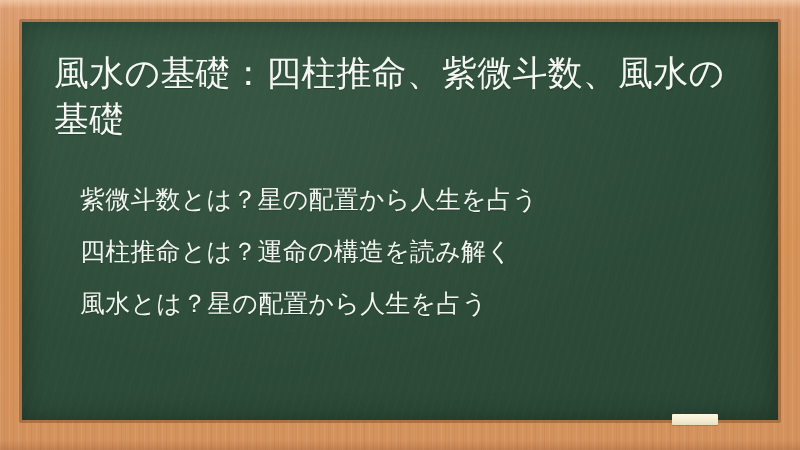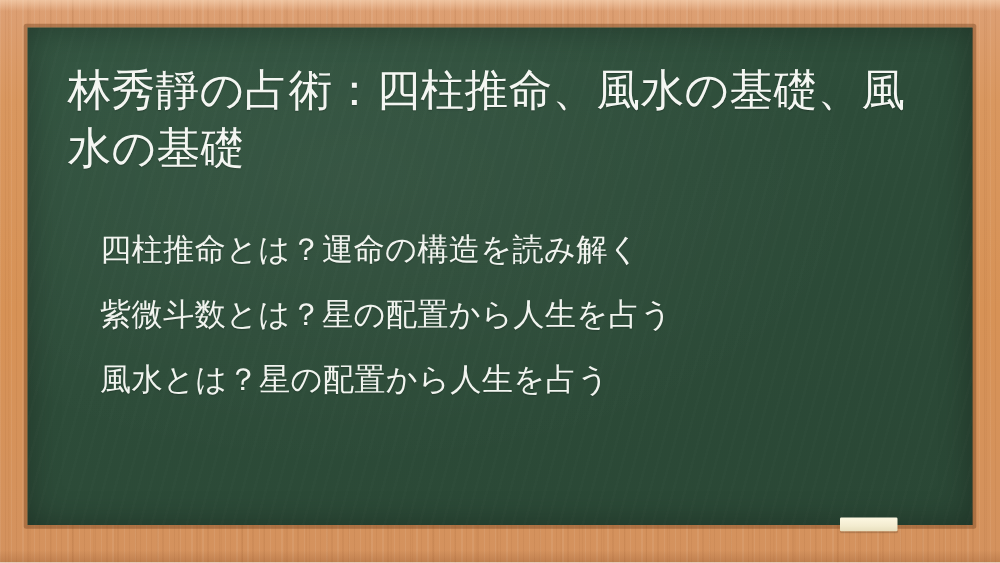--- a/index.html
+++ b/index.html
@@ -146,24 +146,24 @@
     <div class="wood-grain-v"></div>
     <div class="wood-hl-top"></div>
     <div class="wood-sh-bottom"></div>
   </div>
 
   <div class="board-shadow"></div>
 
   <div class="board">
     <div class="board-dust"></div>
 
-    <div class="board-title">林秀靜の占術：四柱推命、風水の基礎、風水の基礎</div>
+    <div class="board-title">風水の基礎：四柱推命、紫微斗数、風水の基礎</div>
 
     <ul class="board-list">
+      <li class="board-list-item">紫微斗数とは？星の配置から人生を占う</li>
       <li class="board-list-item">四柱推命とは？運命の構造を読み解く</li>
-      <li class="board-list-item">紫微斗数とは？星の配置から人生を占う</li>
       <li class="board-list-item">風水とは？星の配置から人生を占う</li>
     </ul>
   </div>
 
   <div class="chalk-piece"></div>
 
 </div>
 
 </body></html>

